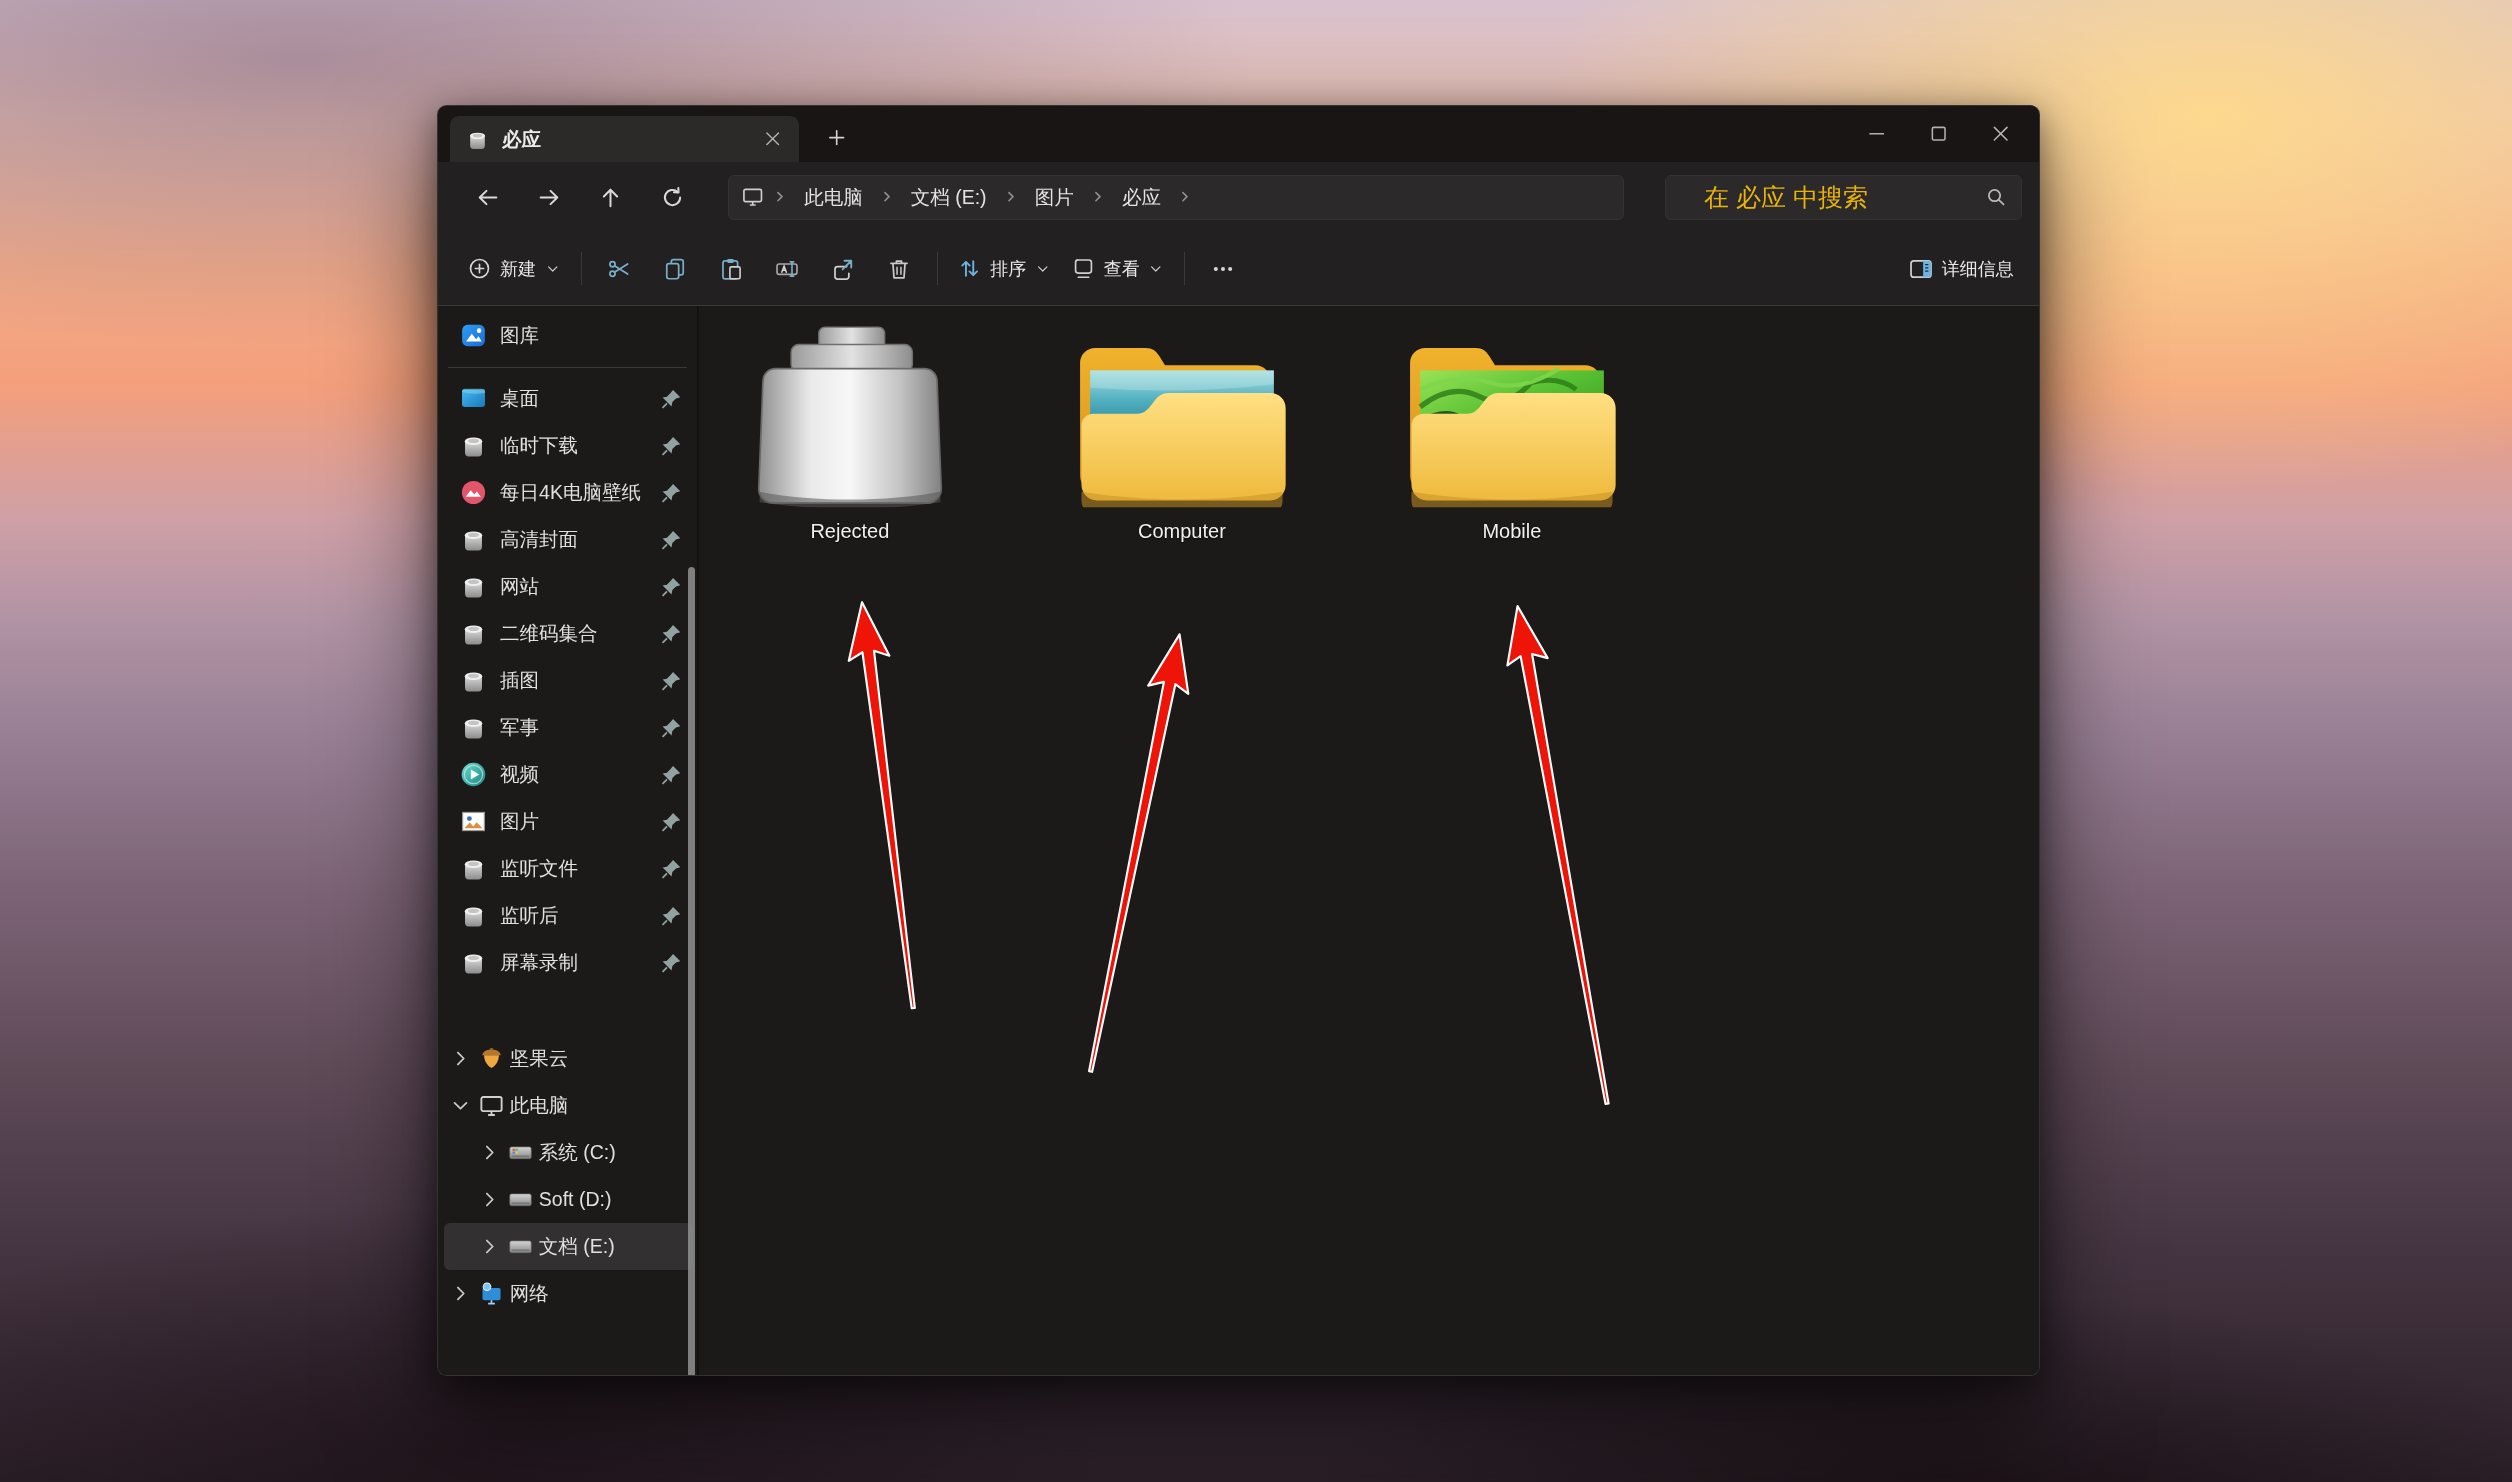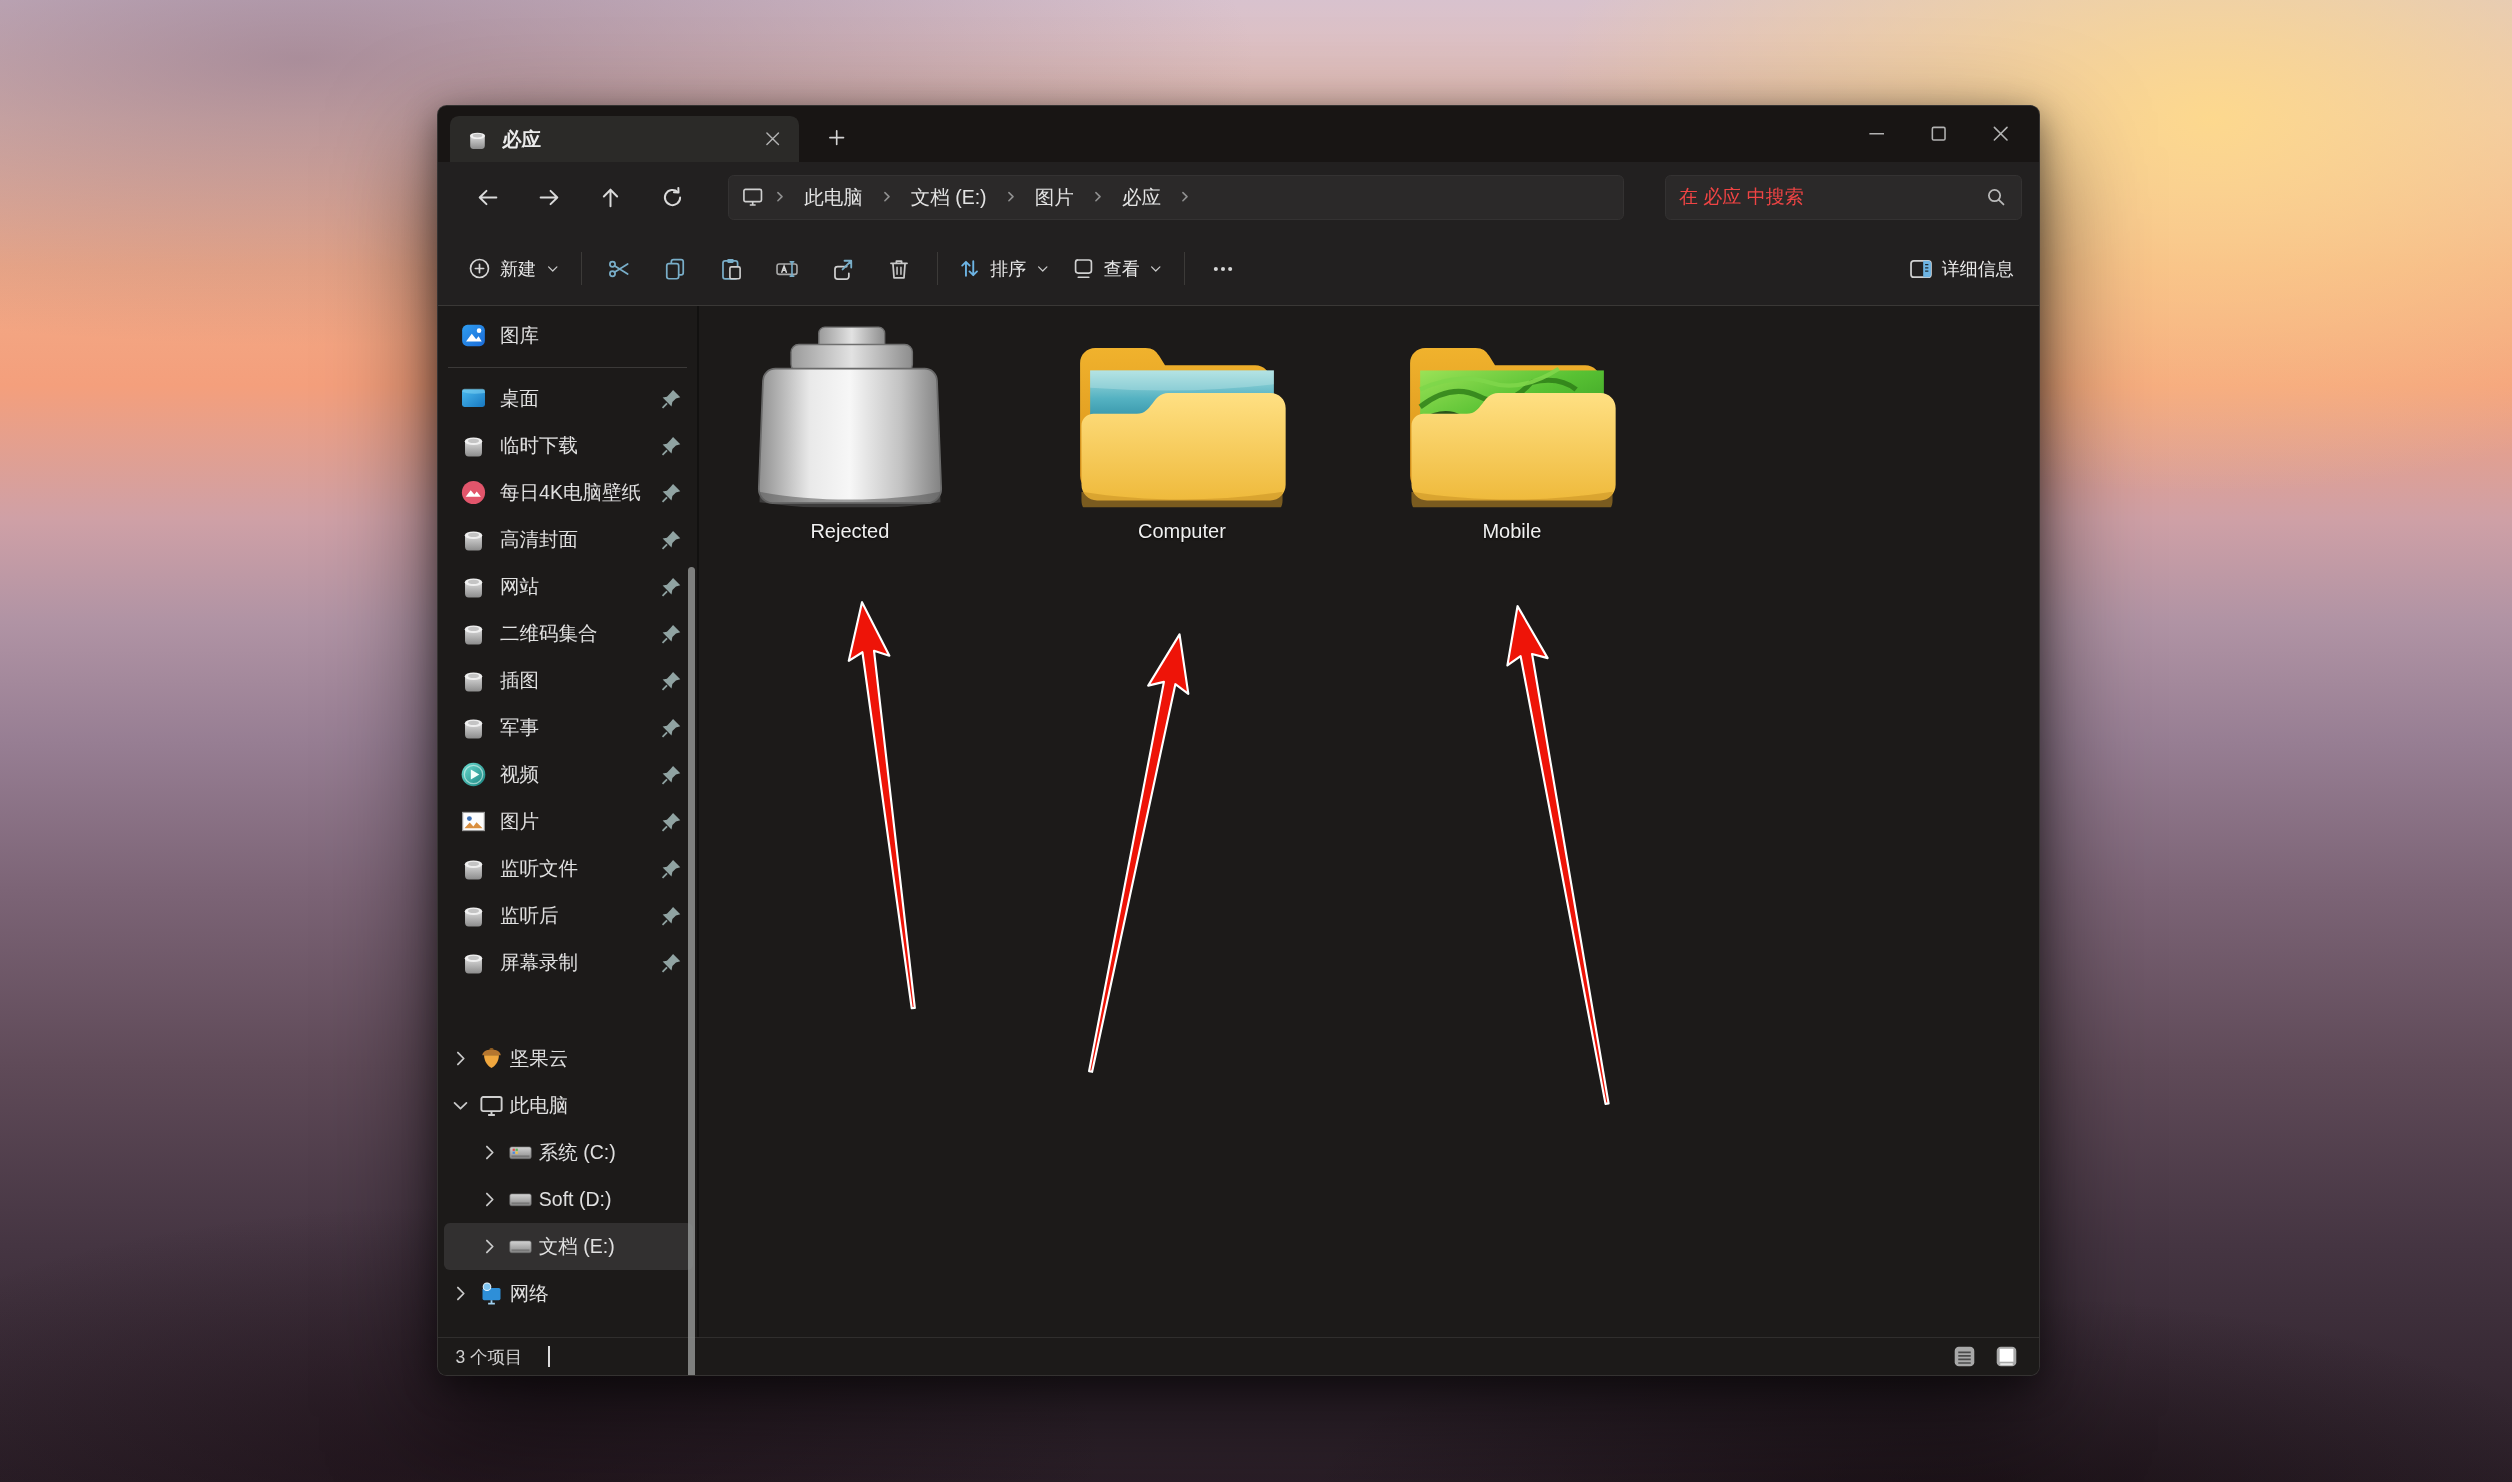--- a/index.html
+++ b/index.html
@@ -31,21 +31,21 @@
   .wincontrols .iconbtn{width:62px;height:47px;}
   
   .navbar{height:70px;display:flex;align-items:center;background:#222020;flex:none;padding:0 17.5px 0 21.4px;box-sizing:border-box;gap:5.8px;}
   .navbtn{width:56px;height:45px;border-radius:5.8px;}
   .addressbox{margin-left:21.4px;width:896px;height:45px;background:#2b2929;border:1px solid #343232;
     border-radius:5.8px;display:flex;align-items:center;padding:0 11.7px;box-sizing:border-box;gap:1.9px;}
   .crumb{color:#e3e3e3;font-size:19.5px;padding:3.9px 9.7px;border-radius:3.9px;white-space:nowrap;}
   .crumb-sep{display:flex;align-items:center;justify-content:center;width:25px;height:25px;}
   .searchbox{margin-left:auto;width:357px;height:45px;background:#2b2929;border:1px solid #343232;
     border-radius:5.8px;display:flex;align-items:center;padding:0 13.6px;box-sizing:border-box;}
-  .search-ph{color:#ef4444;font-size:19px;flex:1;}
+  .search-ph{color:#eab308;font-size:25px;flex:1;margin-left:25px;}
   
   .toolbar{height:74px;display:flex;align-items:center;background:#222020;border-bottom:1px solid #3a3836;
     flex:none;padding:0 15.6px 0 19.5px;box-sizing:border-box;}
   .tbtn{height:51px;border-radius:5.8px;display:flex;align-items:center;gap:7.8px;padding:0 9.7px;color:#e8e8e8;font-size:18px;}
   .tsep{width:1px;height:33px;background:#3c3a38;margin:0 9.7px;flex:none;}
   .ticon{width:56px;height:51px;border-radius:5.8px;display:flex;align-items:center;justify-content:center;}
   .details-btn{margin-left:auto;}
   
   .wbody{flex:1;display:flex;min-height:0;background:#1c1a19;position:relative;}
   .sidebar{width:259px;flex:none;padding:5.8px 3.9px 0 5.8px;box-sizing:border-box;position:relative;}
@@ -797,36 +797,20 @@
           <span class="ticonbox">
             <svg width="208" height="185" viewBox="0 0 120 106">
                 <use href="#sym-folder-terrace"></use>
               </svg>
           </span>
           <span class="tlabel">Mobile</span>
         </div>
       </main>
     </div>
 
-    <div class="statusbar">
-      <span class="status-count">3 个项目</span>
-      <span class="status-caret"></span>
-      <span style="margin-left:auto;display:flex;align-items:center">
-        <button class="iconbtn viewtoggle">
-          <svg width="25" height="25" viewBox="0 0 26 26">
-              <use href="#sym-list-view"></use>
-            </svg>
-        </button>
-        <button class="iconbtn viewtoggle">
-          <svg width="25" height="25" viewBox="0 0 26 26">
-              <use href="#sym-thumb-view"></use>
-            </svg>
-        </button>
-      </span>
-    </div>
   </div>
 
   <svg class="arrows" viewBox="0 0 2579 1522">
     <g transform="translate(885,618) rotate(-7.2)">
       <path d="M0 0 L-21 58 L-6 51 L-1.6 420 L1.6 420 L6 51 L21 58 Z" fill="#ee1408" stroke="#ffffff" stroke-width="2.2" stroke-linejoin="round"></path>
     </g>
     <g transform="translate(1211,651) rotate(11.5)">
       <path d="M0 0 L-21 58 L-6 51 L-1.6 458 L1.6 458 L6 51 L21 58 Z" fill="#ee1408" stroke="#ffffff" stroke-width="2.2" stroke-linejoin="round"></path>
     </g>
     <g transform="translate(1558,622) rotate(-10.2)">

